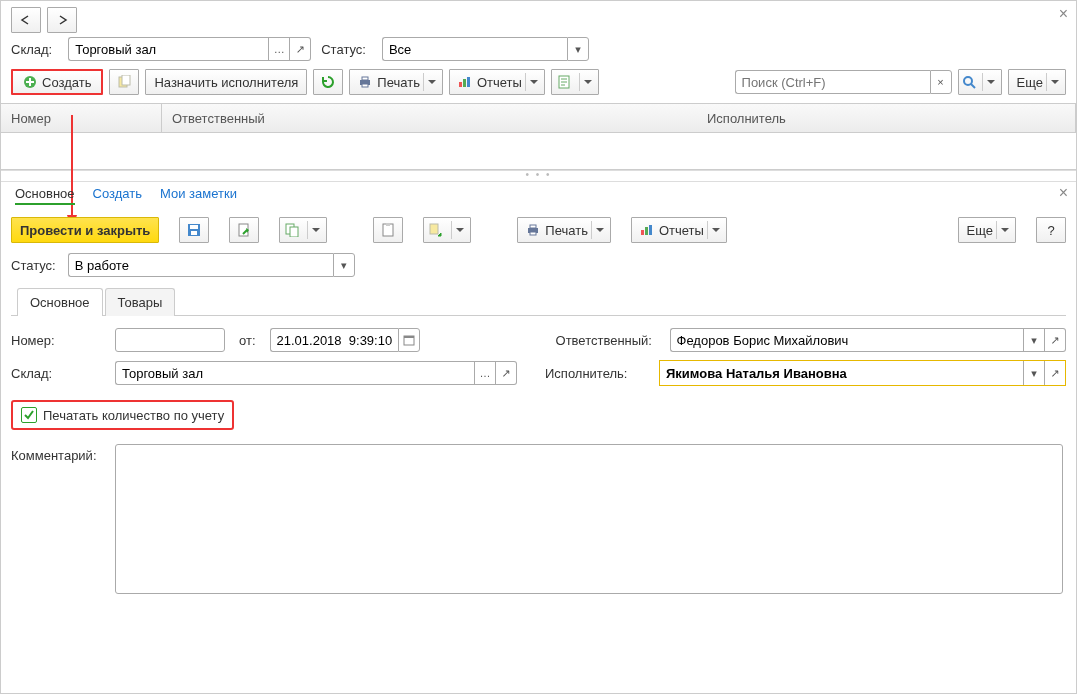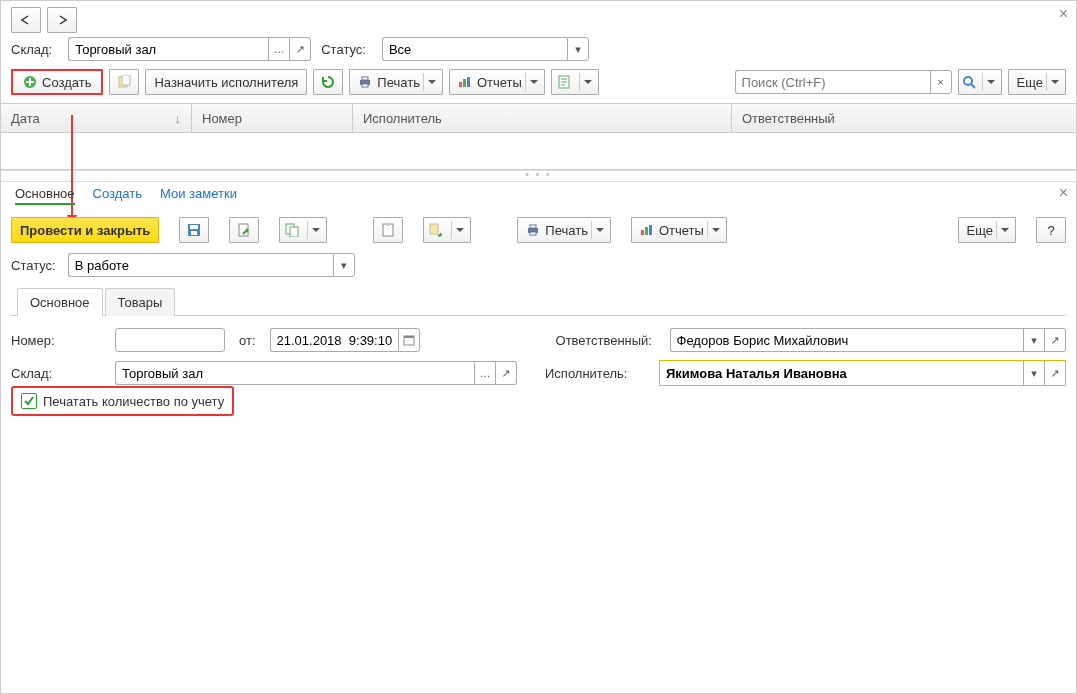--- a/index.html
+++ b/index.html
@@ -134,32 +134,28 @@
       <span class="divider"></span>
     </div>
     <div class="btn split">
       <span>Еще</span>
       <span class="divider"></span>
     </div>
   </div>
 </div>
 
 <div class="tbl-head" style="margin-top:8px">
-  <div class="col" style="width:170px;justify-content:space-between">
-    <span>Дата</span>
-    <span style="color:#888">↓</span>
-  </div>
   <div class="col" style="width:140px">
         <span>Номер</span>
       </div>
+  <div class="col" style="flex:1;border-right:none">
+        <span>Ответственный</span>
+      </div>
   <div class="col" style="width:358px">
         <span>Исполнитель</span>
-      </div>
-  <div class="col" style="flex:1;border-right:none">
-        <span>Ответственный</span>
       </div>
 </div>
 <div style="height:36px;border-bottom:1px solid #ccc"></div>
 
 <div class="splitter">• • •</div>
 
 <svg class="arrow-annot" style="left:66px;top:114px" width="20" height="118">
   <line x1="5" y1="0" x2="5" y2="105" stroke="#e33" stroke-width="2"></line>
   <path d="M0 100 L5 115 L10 100 Z" fill="#e33"></path>
 </svg>
@@ -287,28 +283,32 @@
       </div>
       <div style="width:12px"></div>
       <span class="lbl" style="width:100px">Исполнитель:</span>
       <div class="lookup hl-yellow" style="flex:1">
         <input class="input" style="flex: 1 1 0%; border: none; font-weight: bold;" value="Якимова Наталья Ивановна">
         <div class="lbtn" style="border:none;border-left:1px solid #aaa">▾</div>
         <div class="lbtn last" style="border:none;border-left:1px solid #aaa">↗</div>
       </div>
     </div>
 
-    <div class="row" style="">
+    <div class="row" style="margin-top:14px">
       <div class="row hl-red" style="padding:5px 8px;border-radius:3px">
         <span class="checkbox">
           <svg width="12" height="12">
                 <path d="M2 6l3 3 5-7" fill="none" stroke="#2ca02c" stroke-width="2"></path>
               </svg>
         </span>
         <span>Печатать количество по учету</span>
       </div>
     </div>
 
+    <div class="row" style="gap:8px;margin-top:14px;align-items:flex-start">
+      <span class="lbl" style="width:90px;padding-top:4px">Комментарий:</span>
+      <textarea class="comment" style=""></textarea>
+    </div>
   </div>
 
 </div>
 
 </div>
 
 </body></html>

